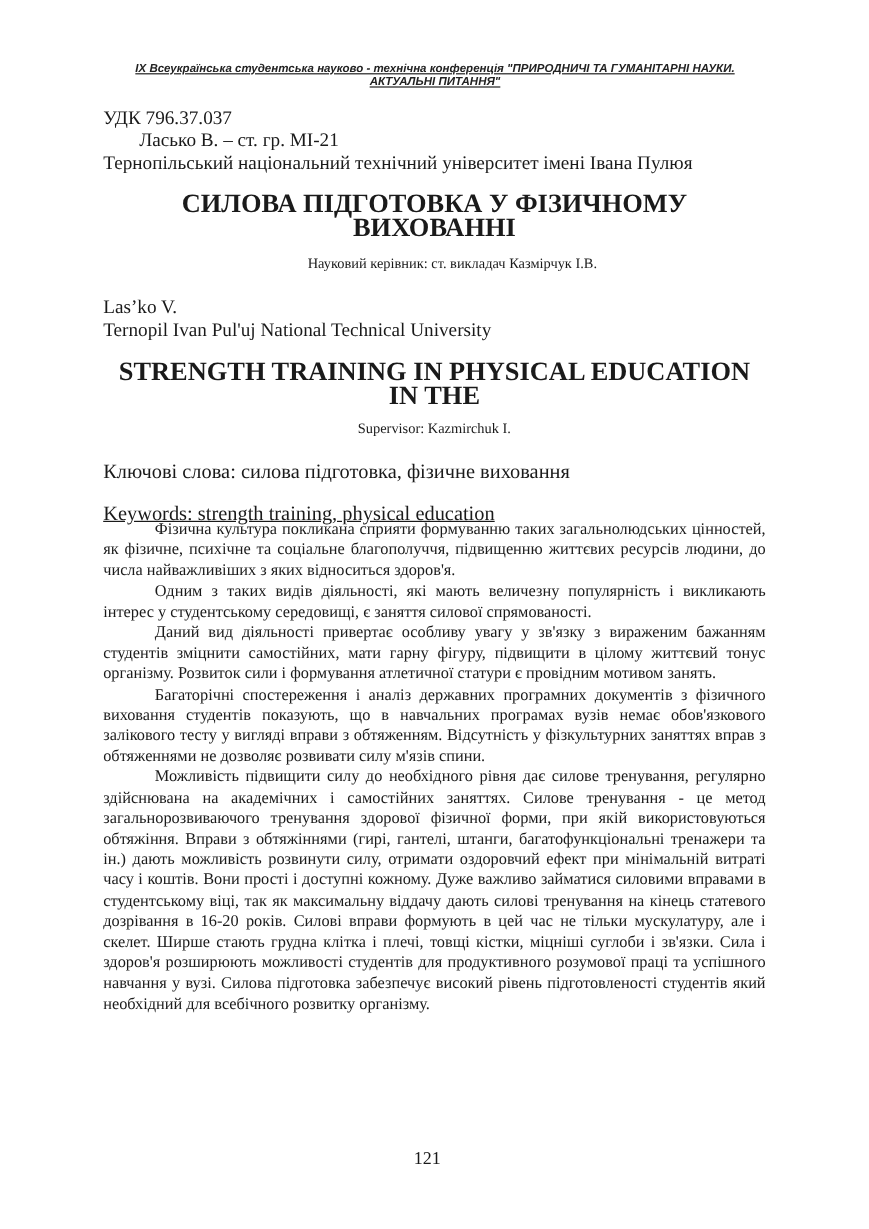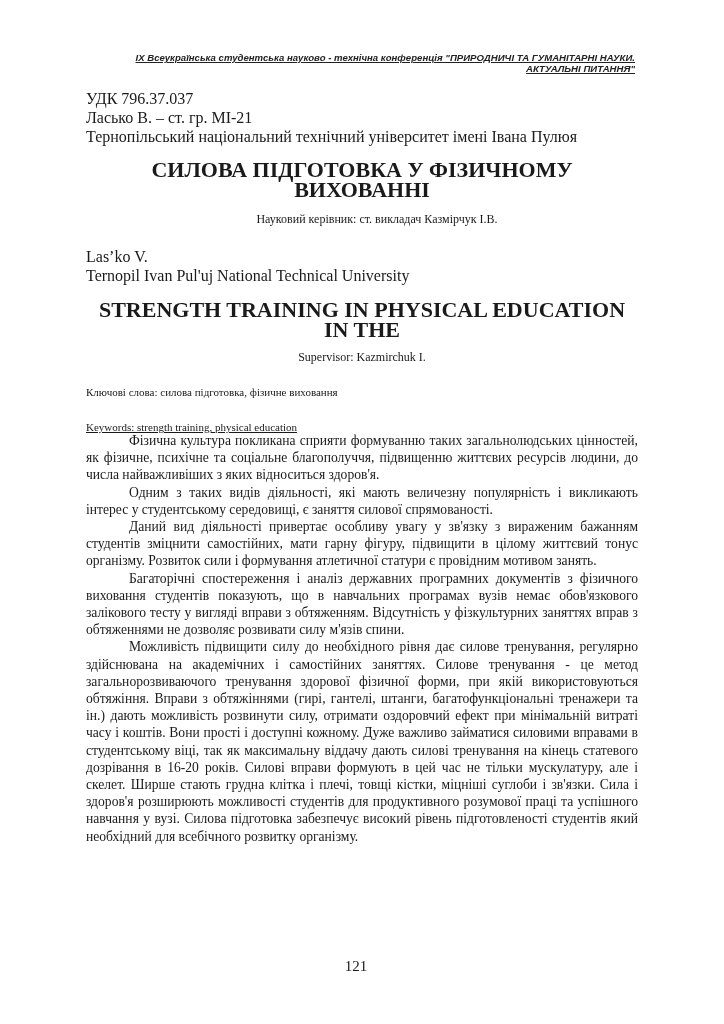--- a/index.html
+++ b/index.html
@@ -1,52 +1,52 @@
 <!DOCTYPE html>
 <html><head>
 <meta charset="utf-8">
 <style>
   html, body { margin: 0; padding: 0; background: #ffffff; }
   body { width: 724px; height: 1024px; position: relative; overflow: hidden; color: #1a1a1a; }
   .page { position: absolute; left: 0; top: 0; width: 724px; height: 1024px; }
   .header {
     position: absolute; left: 90px; top: 52px; width: 545px;
     font-family: "Liberation Sans", sans-serif; font-size: 9.6px; font-weight: bold; font-style: italic;
-    text-align: right; text-decoration: underline; line-height: 11px; color: #222;
+    text-align: center; text-decoration: underline; line-height: 11px; color: #222;
   }
   .serif { font-family: "Liberation Serif", serif; }
   .line { position: absolute; left: 86px; white-space: nowrap; font-size: 16px; line-height: 19px; }
   .italic { }
   .title {
     position: absolute; left: 86px; width: 552px; text-align: center;
     font-weight: bold; font-size: 22px; line-height: 20px;
   }
   .center-line { position: absolute; left: 86px; width: 552px; text-align: center; font-size: 12px; line-height: 19px; }
-  .kw { position: absolute; left: 86px; font-size: 11px; line-height: 17px; white-space: nowrap; }
+  .kw { position: absolute; left: 86px; font-size: 17px; line-height: 17px; white-space: nowrap; }
   .body {
     position: absolute; left: 86px; top: 432px; width: 552px;
     font-size: 13.6px; line-height: 17.2px; text-align: justify;
   }
   .body p { margin: 0; text-indent: 43px; }
   .body b { font-weight: bold; }
   .page-num { position: absolute; left: 0; width: 712px; top: 958px; text-align: center; font-size: 15px; }
 </style>
 </head>
 <body>
 
 <div class="page">
 
   <div class="header">
     <div>IX Всеукраїнська студентська науково - технічна конференція "ПРИРОДНИЧІ ТА ГУМАНІТАРНІ НАУКИ.</div>
     <div>АКТУАЛЬНІ ПИТАННЯ"</div>
   </div>
 
   <div class="serif">
     <div class="line" style="top:89px;">УДК 796.37.037</div>
-    <div class="line" style="top:108px;">Ласько В. – ст. гр. МІ-21</div>
+    <div class="line" style="top:108px;margin-left:30px;">Ласько В. – ст. гр. МІ-21</div>
     <div class="line italic" style="top:127px;">Тернопільський національний технічний університет імені Івана Пулюя</div>
 
     <div class="title" style="top:160px;">
       <div>СИЛОВА ПІДГОТОВКА У ФІЗИЧНОМУ ВИХОВАННІ</div>
     </div>
 
     <div class="center-line" style="top:210px; padding-left:30px; box-sizing:border-box;">Науковий керівник: ст. викладач Казмірчук І.В.</div>
 
     <div class="line" style="top:247px;">Las’ko V.</div>
     <div class="line" style="top:266px;">Ternopil Ivan Pul'uj National Technical University</div>

